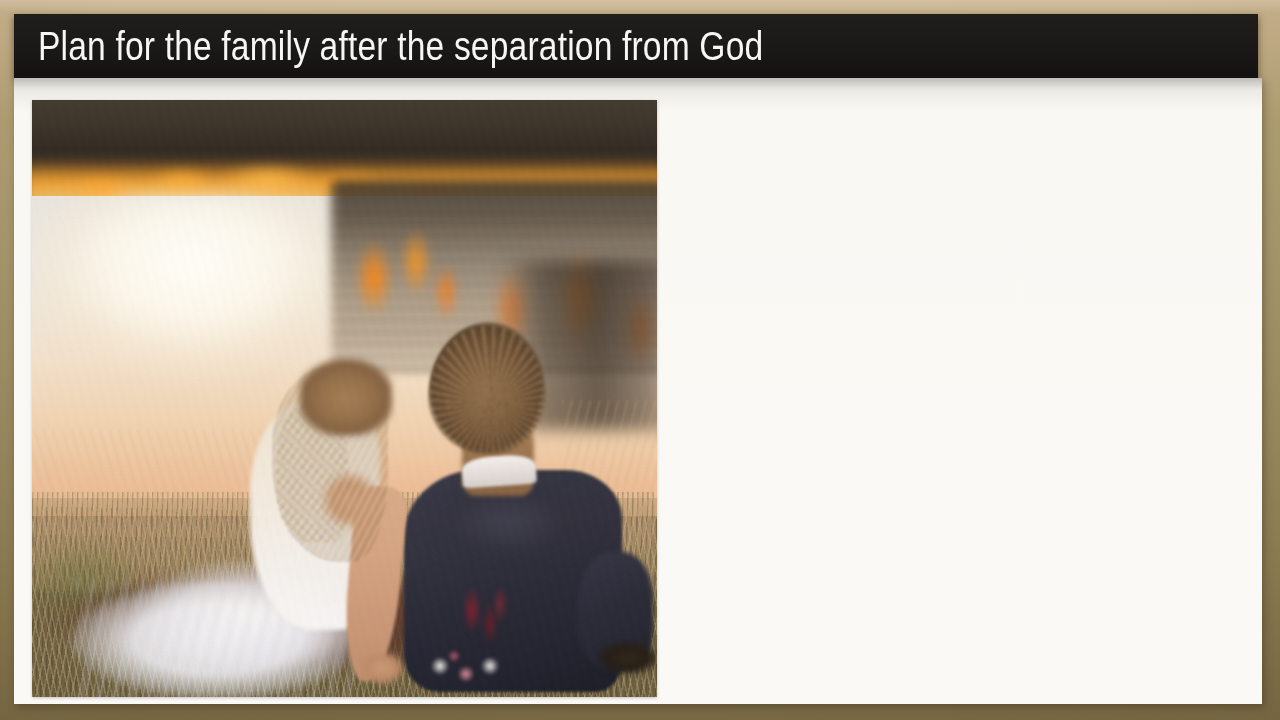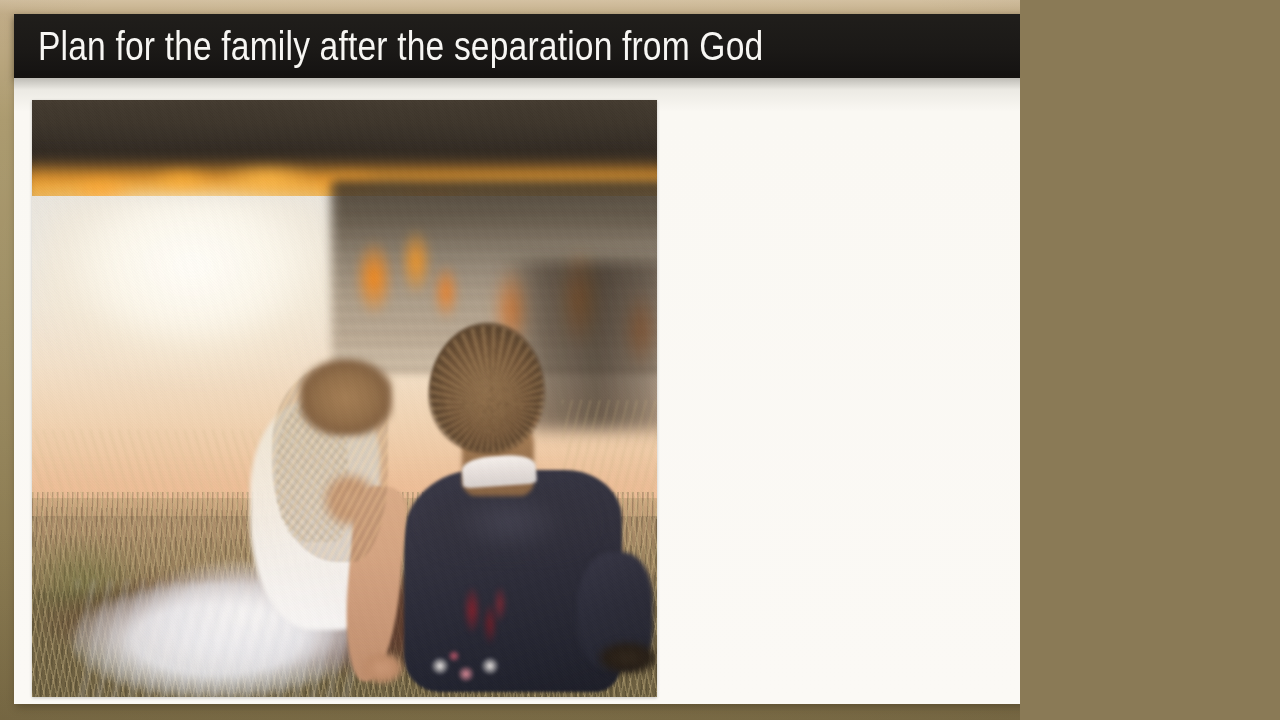--- a/index.html
+++ b/index.html
@@ -10,21 +10,21 @@
     overflow: hidden;
   }
   body {
     font-family: "Liberation Sans", sans-serif;
     background: #8a7a56;
   }
 
   
   #slide-root {
     position: relative;
-    width: 1020px;
+    width: 1280px;
     height: 720px;
     background:
       linear-gradient(to bottom,
         #cbb894 0%,
         #c2ae8a 4%,
         #a89濃 10%,
         #9c8c62 45%,
         #8d7d53 72%,
         #7d6e46 100%);
     overflow: hidden;

